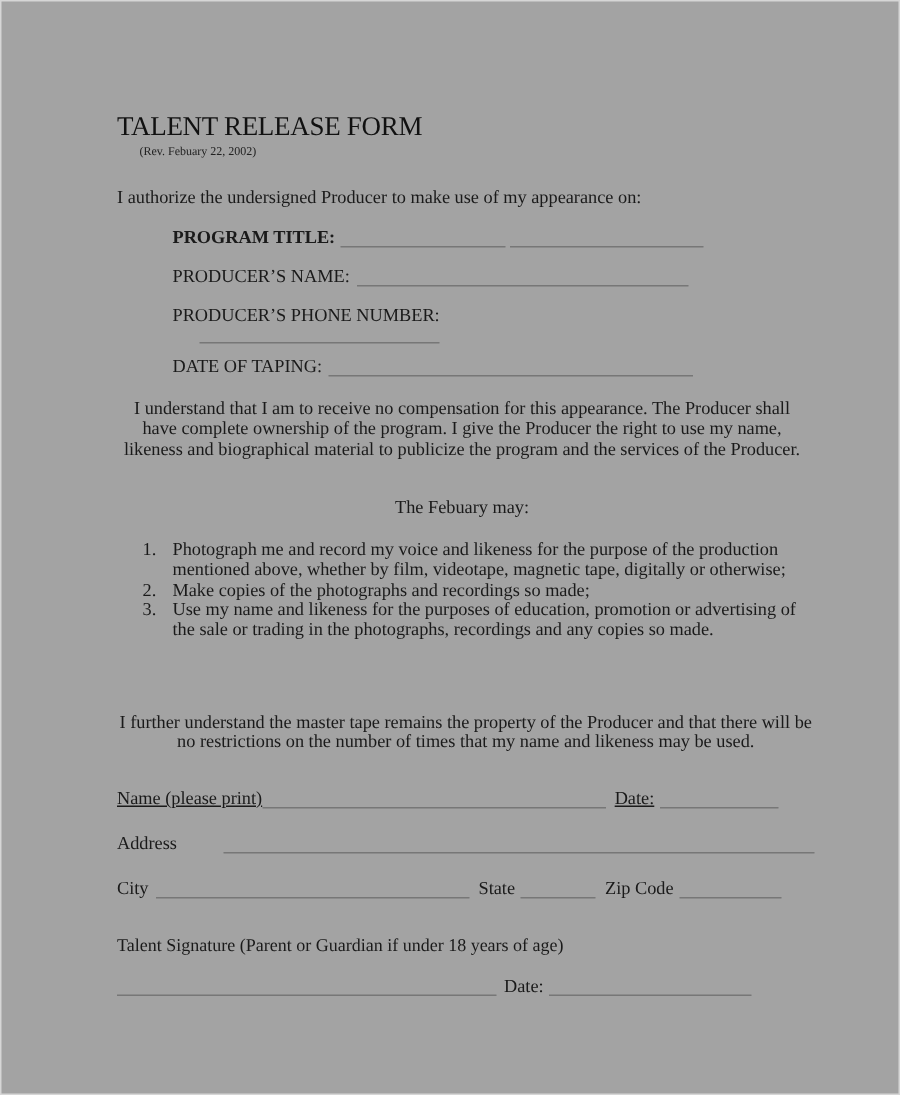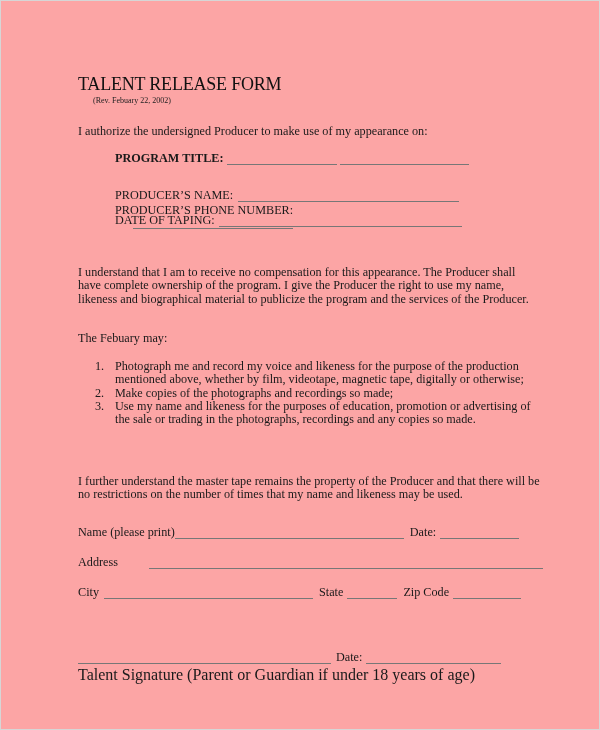--- a/index.html
+++ b/index.html
@@ -15,21 +15,21 @@
       font-family: "Liberation Serif", "DejaVu Serif", serif;
       color: #1a1a1a;
     }
     .page {
       position: absolute;
       left: 0;
       top: 0;
       width: 598px;
       height: 728px;
       border: 1px solid #d6d6d6;
-      background: #fca5a5;
+      background: #a3a3a3;
     }
     .abs { position: absolute; white-space: nowrap; }
 
     .title {
       left: 77px;
       top: 73px;
       font-size: 18px;
       letter-spacing: -0.2px;
       color: #111;
     }
@@ -61,20 +61,21 @@
     }
 
     .para {
       position: absolute;
       left: 77px;
       width: 460px;
       font-size: 12.2px;
       line-height: 13.3px;
       white-space: normal;
       margin: 0;
+      text-align: center;
     }
 
     .list {
       position: absolute;
       left: 94px;
       top: 359px;
       width: 446px;
       margin: 0;
       padding: 0;
       list-style: none;
@@ -102,33 +103,33 @@
   <div class="abs text intro">I authorize the undersigned Producer to make use of my appearance on:</div>
 
   <div class="field-row" style="left:114px; top:150px;font-weight:bold;">
     <span>PROGRAM TITLE:</span>
     <span style="width:4px"></span>
     <span class="line" style="width:110px"></span>
     <span style="width:3px"></span>
     <span class="line" style="width:129px"></span>
   </div>
 
-  <div class="field-row" style="left:114px; top:176px;margin-top:11px;">
+  <div class="field-row" style="left:114px; top:176px;">
     <span>PRODUCER’S NAME:</span>
     <span style="width:5px"></span>
     <span class="line" style="width:221px"></span>
   </div>
 
   <div class="field-row" style="left:114px; top:202px;flex-direction:column;">
     <span>PRODUCER’S PHONE NUMBER:</span>
     <span style="width:5px"></span>
     <span class="line" style="width:160px"></span>
   </div>
 
-  <div class="field-row" style="left:114px; top:212px;">
+  <div class="field-row" style="left:114px; top:236px;">
     <span>DATE OF TAPING:</span>
     <span style="width:4px"></span>
     <span class="line" style="width:243px"></span>
   </div>
 
   <p class="para" style="top:265px;">I understand that I am to receive no compensation for this appearance. The Producer shall have complete ownership of the program. I give the Producer the right to use my name, likeness and biographical material to publicize the program and the services of the Producer.</p>
 
   <p class="para" style="top:331px;">The Febuary may:</p>
 
   <ul class="list">
@@ -141,21 +142,21 @@
       <span>Make copies of the photographs and recordings so made;</span>
     </li>
     <li>
       <span class="num">3.</span>
       <span>Use my name and likeness for the purposes of education, promotion or advertising of the sale or trading in the photographs, recordings and any copies so made.</span>
     </li>
   </ul>
 
   <p class="para" style="top:474px; width:465px;">I further understand the master tape remains the property of the Producer and that there will be no restrictions on the number of times that my name and likeness may be used.</p>
 
-  <div class="field-row" style="left:77px; top:524px;">
+  <div class="field-row" style="left:77px; top:524px;text-decoration:underline;">
     <span>Name (please print)</span>
     <span class="line" style="width:229px"></span>
     <span style="width:6px"></span>
     <span>Date:</span>
     <span style="width:4px"></span>
     <span class="line" style="width:79px"></span>
   </div>
 
   <div class="field-row" style="left:77px; top:554px;gap:13px;">
     <span>Address</span>
@@ -170,21 +171,21 @@
     <span style="width:6px"></span>
     <span>State</span>
     <span style="width:4px"></span>
     <span class="line" style="width:50px"></span>
     <span style="width:6px"></span>
     <span>Zip Code</span>
     <span style="width:4px"></span>
     <span class="line" style="width:68px"></span>
   </div>
 
-  <div class="abs text" style="left:77px; top:623px; font-size:16px;margin-top:44px;">Talent Signature (Parent or Guardian if under 18 years of age)</div>
+  <div class="abs text" style="left:77px; top:623px; font-size:12px;">Talent Signature (Parent or Guardian if under 18 years of age)</div>
 
   <div class="field-row" style="left:77px; top:649px;">
     <span class="line" style="width:253px"></span>
     <span style="width:5px"></span>
     <span>Date:</span>
     <span style="width:4px"></span>
     <span class="line" style="width:135px"></span>
   </div>
 
 </div>

